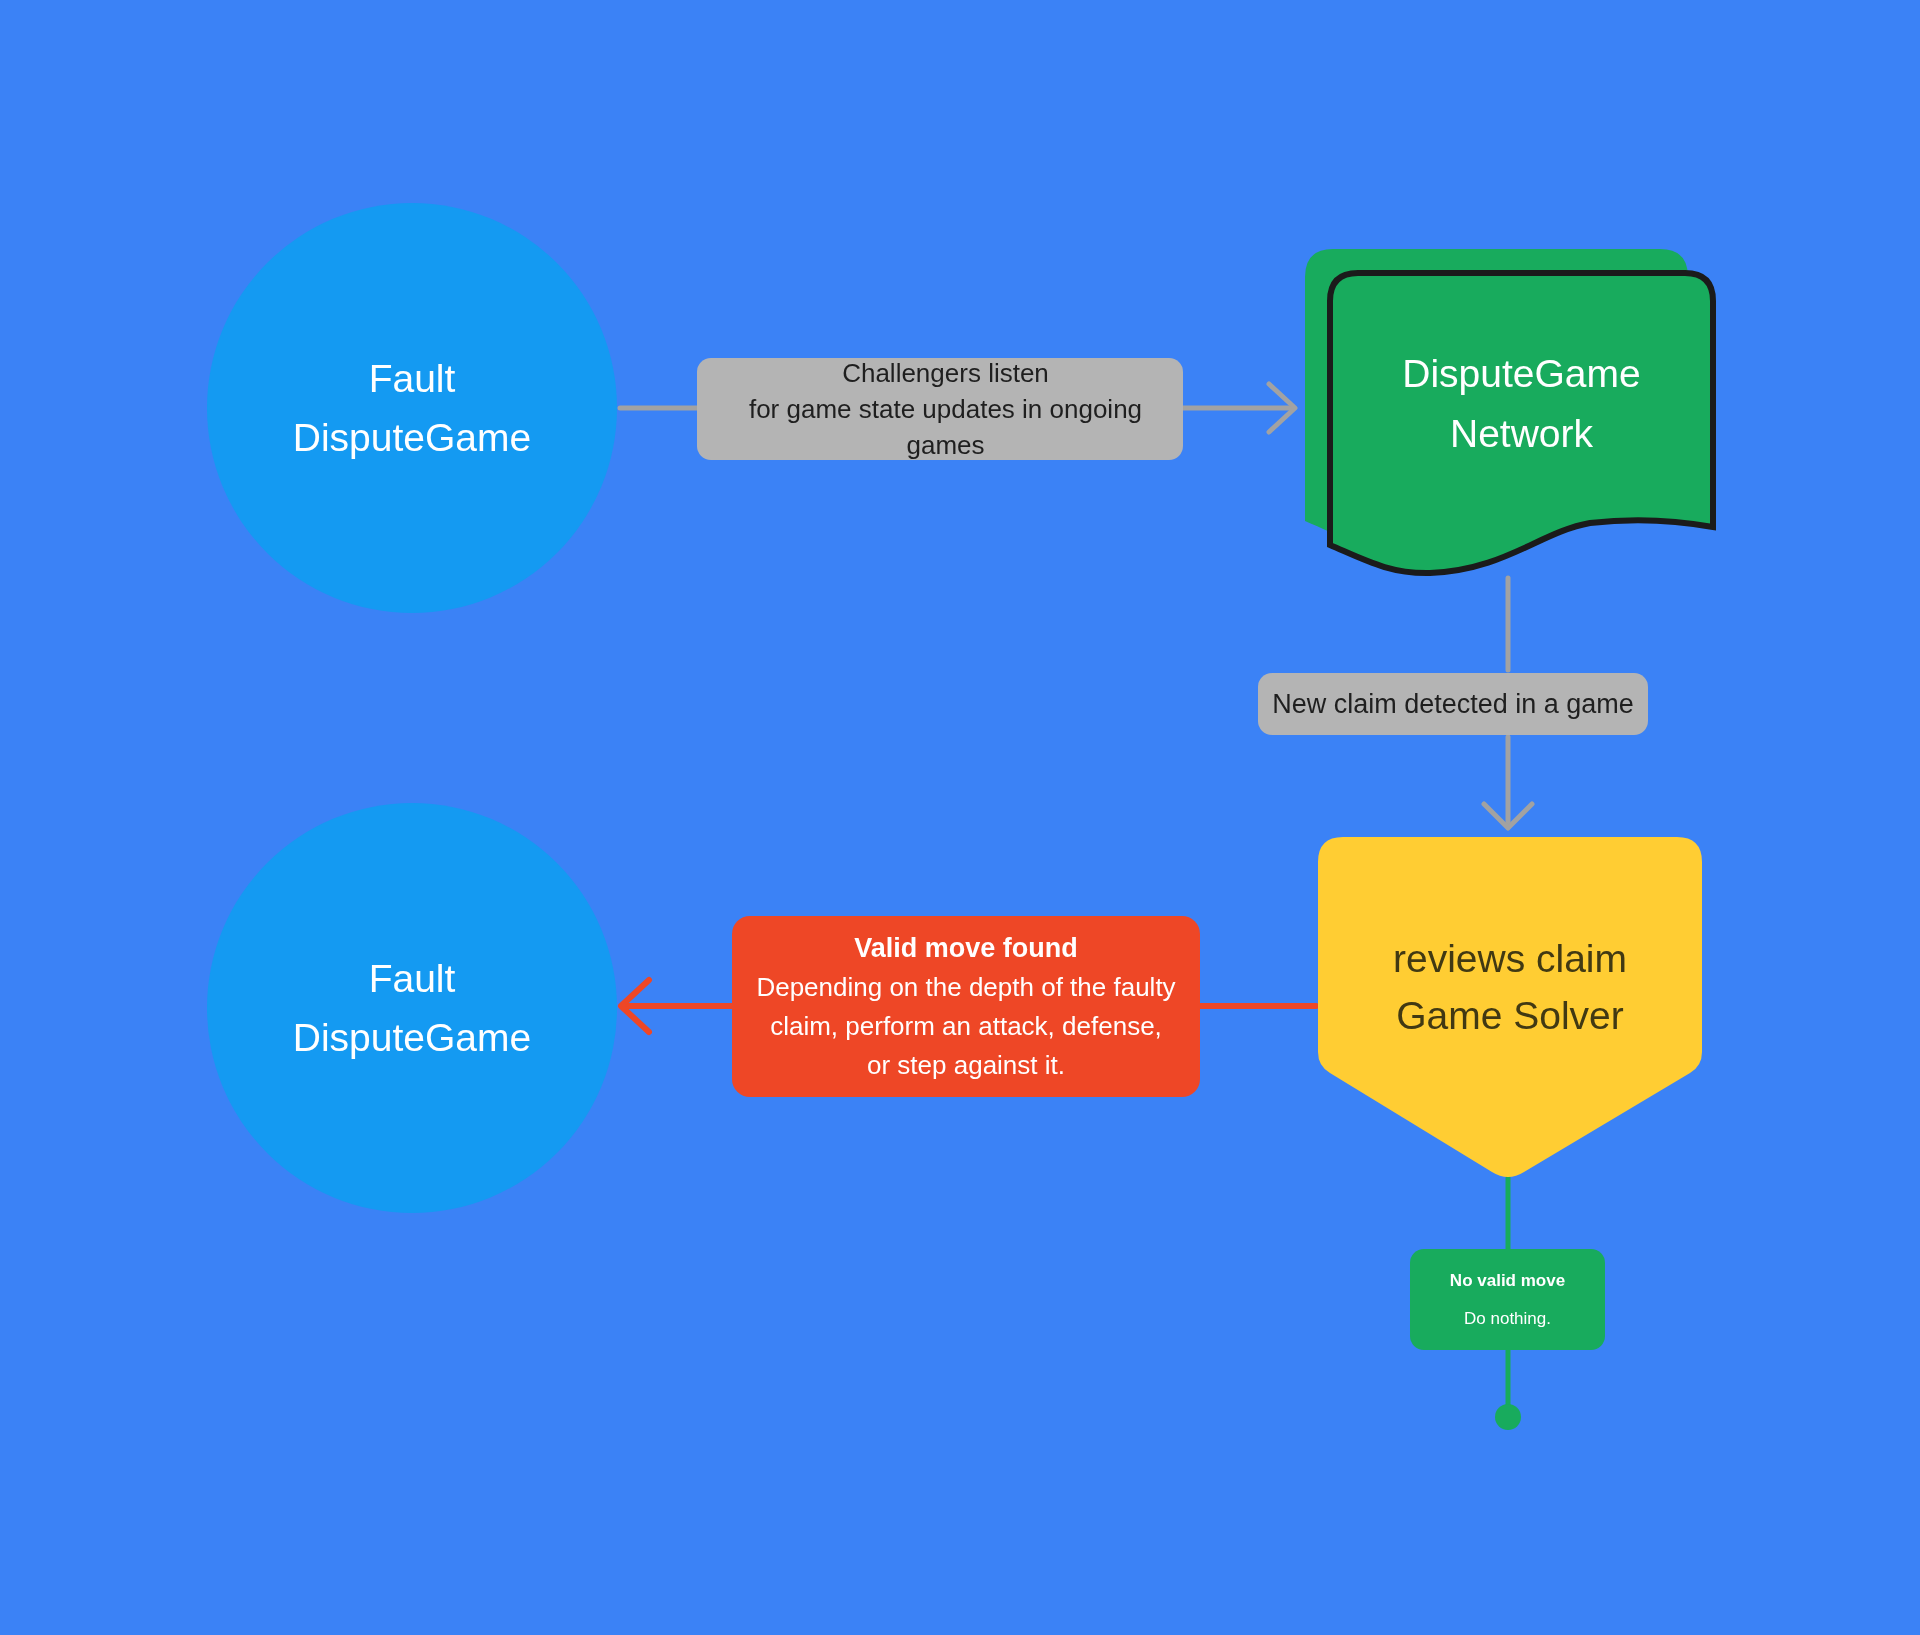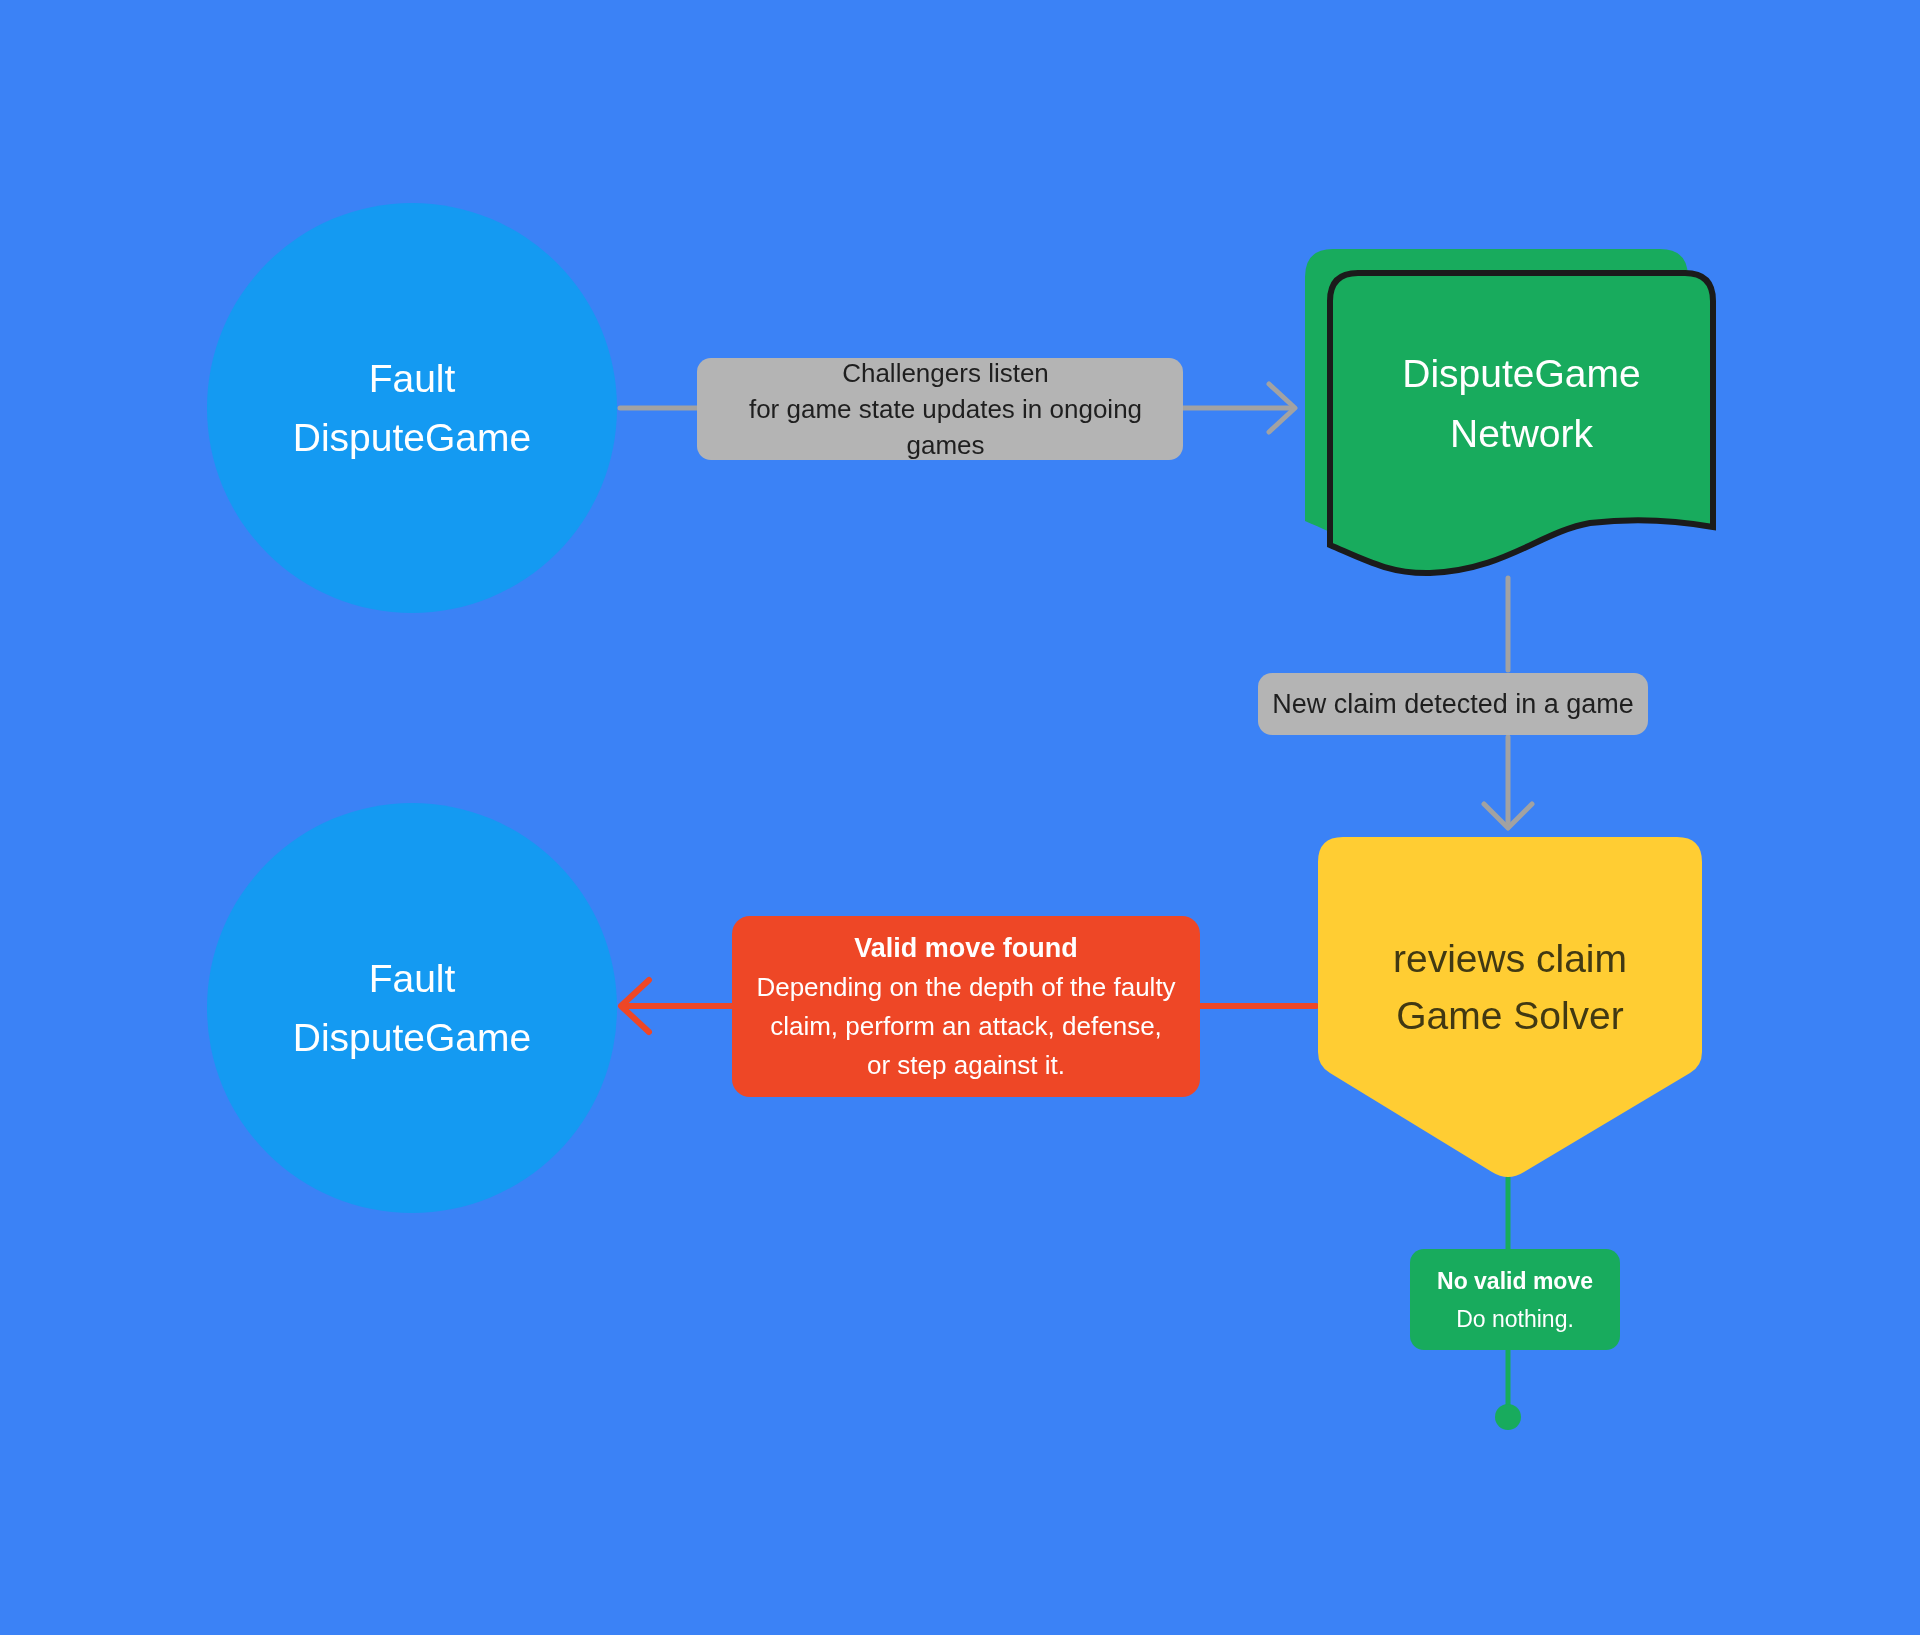--- a/index.html
+++ b/index.html
@@ -44,23 +44,23 @@
   .tag-newclaim{left:1258px;top:673px;width:390px;height:62px;font-size:27px;}
   
   .callout-red{
     left:732px;top:916px;width:468px;height:181px;
     background:#EE4726;color:#FFFFFF;border-radius:18px;
     font-size:26px;line-height:39px;
   }
   .callout-red .title{font-size:27px;font-weight:bold;}
   
   .callout-green{
-    left:1410px;top:1249px;width:210px;height:101px;
+    left:1410px;top:1249px;width:195px;height:101px;
     background:#18AB5D;color:#FFFFFF;border-radius:14px;
-    font-size:23px;line-height:38px;
+    font-size:17px;line-height:38px;
   }
   .callout-green .title{font-weight:bold;}
 </style>
 </head>
 <body>
 
 <div class="canvas">
 
   <svg class="layer" width="1920" height="1635" viewBox="0 0 1920 1635">
 

